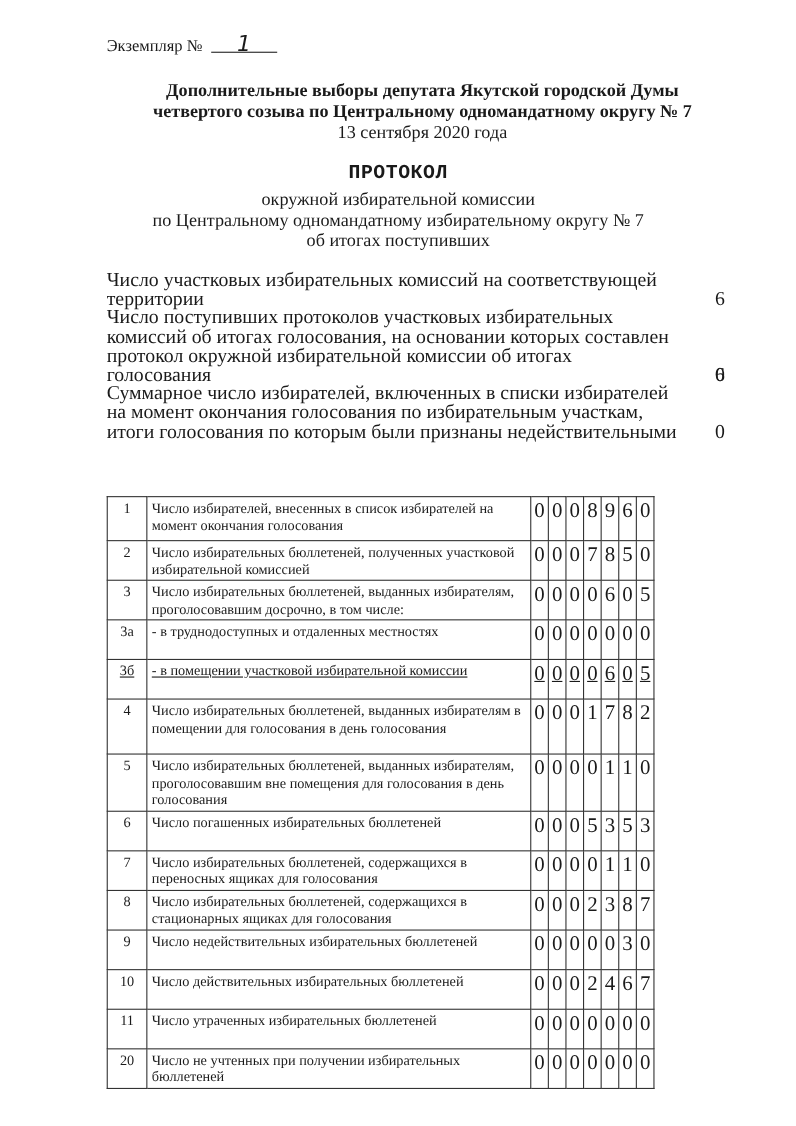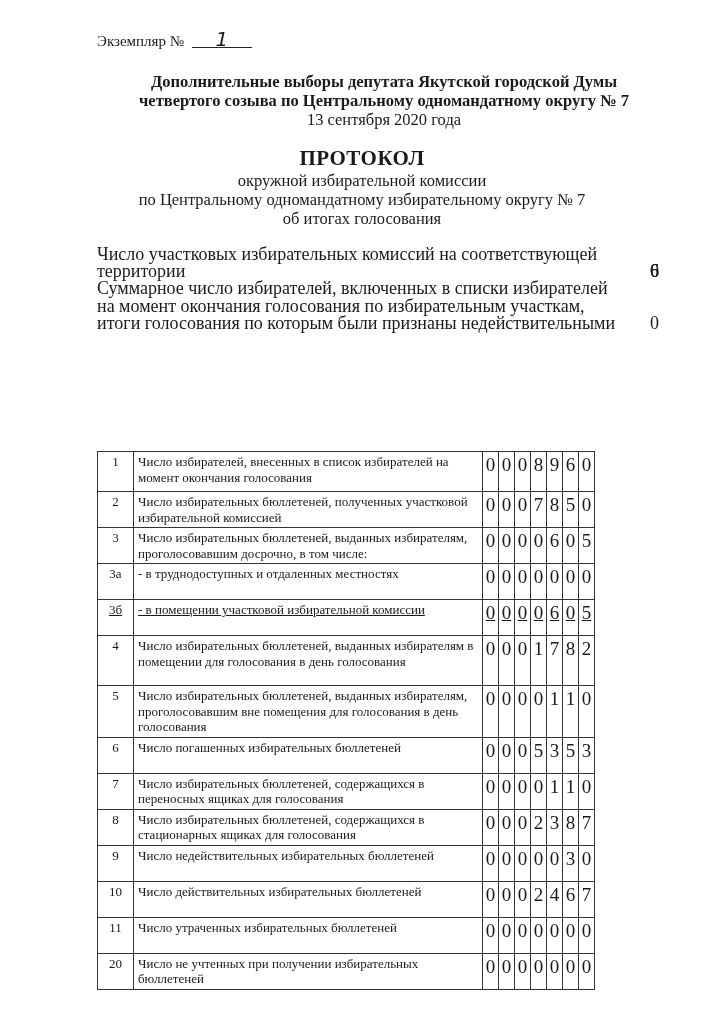--- a/index.html
+++ b/index.html
@@ -7,21 +7,21 @@
          font-family:"Liberation Serif","DejaVu Serif",serif; color:#1a1a1a; }
   .copy { position:absolute; left:97px; top:31px; font-size:15px; }
   .copy .num { display:inline-block; width:60px; border-bottom:1px solid #222;
                text-align:center; font-style:italic; font-size:20px; line-height:16px;
                margin-left:4px; font-family:"DejaVu Sans",sans-serif; font-weight:300; }
   .title { position:absolute; left:0; width:724px; top:72px; text-align:center;
            font-size:16.5px; line-height:19px;margin-left:22px; }
   .title b { font-weight:bold; }
   .proto { position:absolute; left:0; width:724px; top:145px; text-align:center;
            font-size:16.5px; line-height:19px; }
-  .proto .h { font-size:21px; font-weight:bold; letter-spacing:0.5px; line-height:26px; }
+  .proto .h { font-size:18px; font-weight:bold; letter-spacing:0.5px; line-height:26px;font-family:Liberation Mono, monospace; }
   .summary { position:absolute; left:97px; top:246px; width:562px; font-size:18px; line-height:17.2px; }
   .sitem { position:relative; padding-right:40px; }
   .sitem .v { position:absolute; right:0; bottom:0; }
   table.grid { position:absolute; left:97px; top:451px; border-collapse:collapse;
                font-size:13px; line-height:15.5px; }
   table.grid td { border:1.2px solid #333; vertical-align:top; padding:2px 4px; }
   td.n { width:27px; text-align:center; }
   td.d { width:340px; }
   td.c { width:13px; padding:2px 1px !important; text-align:center; font-size:19px; line-height:22px; }
 </style>
@@ -36,26 +36,26 @@
 <div class="title">
   <div><b>Дополнительные выборы депутата Якутской городской Думы</b></div>
   <div><b>четвертого созыва по Центральному одномандатному округу № 7</b></div>
   <div>13 сентября 2020 года</div>
 </div>
 
 <div class="proto">
   <div class="h">ПРОТОКОЛ</div>
   <div>окружной избирательной комиссии</div>
   <div>по Центральному одномандатному избирательному округу № 7</div>
-  <div>об итогах голосования</div>
+  <div>об итогах поступивших</div>
 </div>
 
 <div class="summary" id="summary">
     <div class="sitem"><span>Число участковых избирательных комиссий на соответствующей территории</span><span class="v">6</span></div>
-    <div class="sitem"><span class="v">6</span></div>
+    <div class="sitem"><span>Число поступивших протоколов участковых избирательных комиссий об итогах голосования, на основании которых составлен протокол окружной избирательной комиссии об итогах голосования</span><span class="v">6</span></div>
     <div class="sitem"><span class="v">0</span></div>
     <div class="sitem"><span>Суммарное число избирателей, включенных в списки избирателей на момент окончания голосования по избирательным участкам, итоги голосования по которым были признаны недействительными</span><span class="v">0</span></div>
   </div>
 
 <table class="grid" id="grid">
     <tbody>
       <tr style="height: 40px;">
         <td class="n">1</td>
         <td class="d">Число избирателей, внесенных в список избирателей на момент окончания голосования</td>
         <td class="c">0</td>

